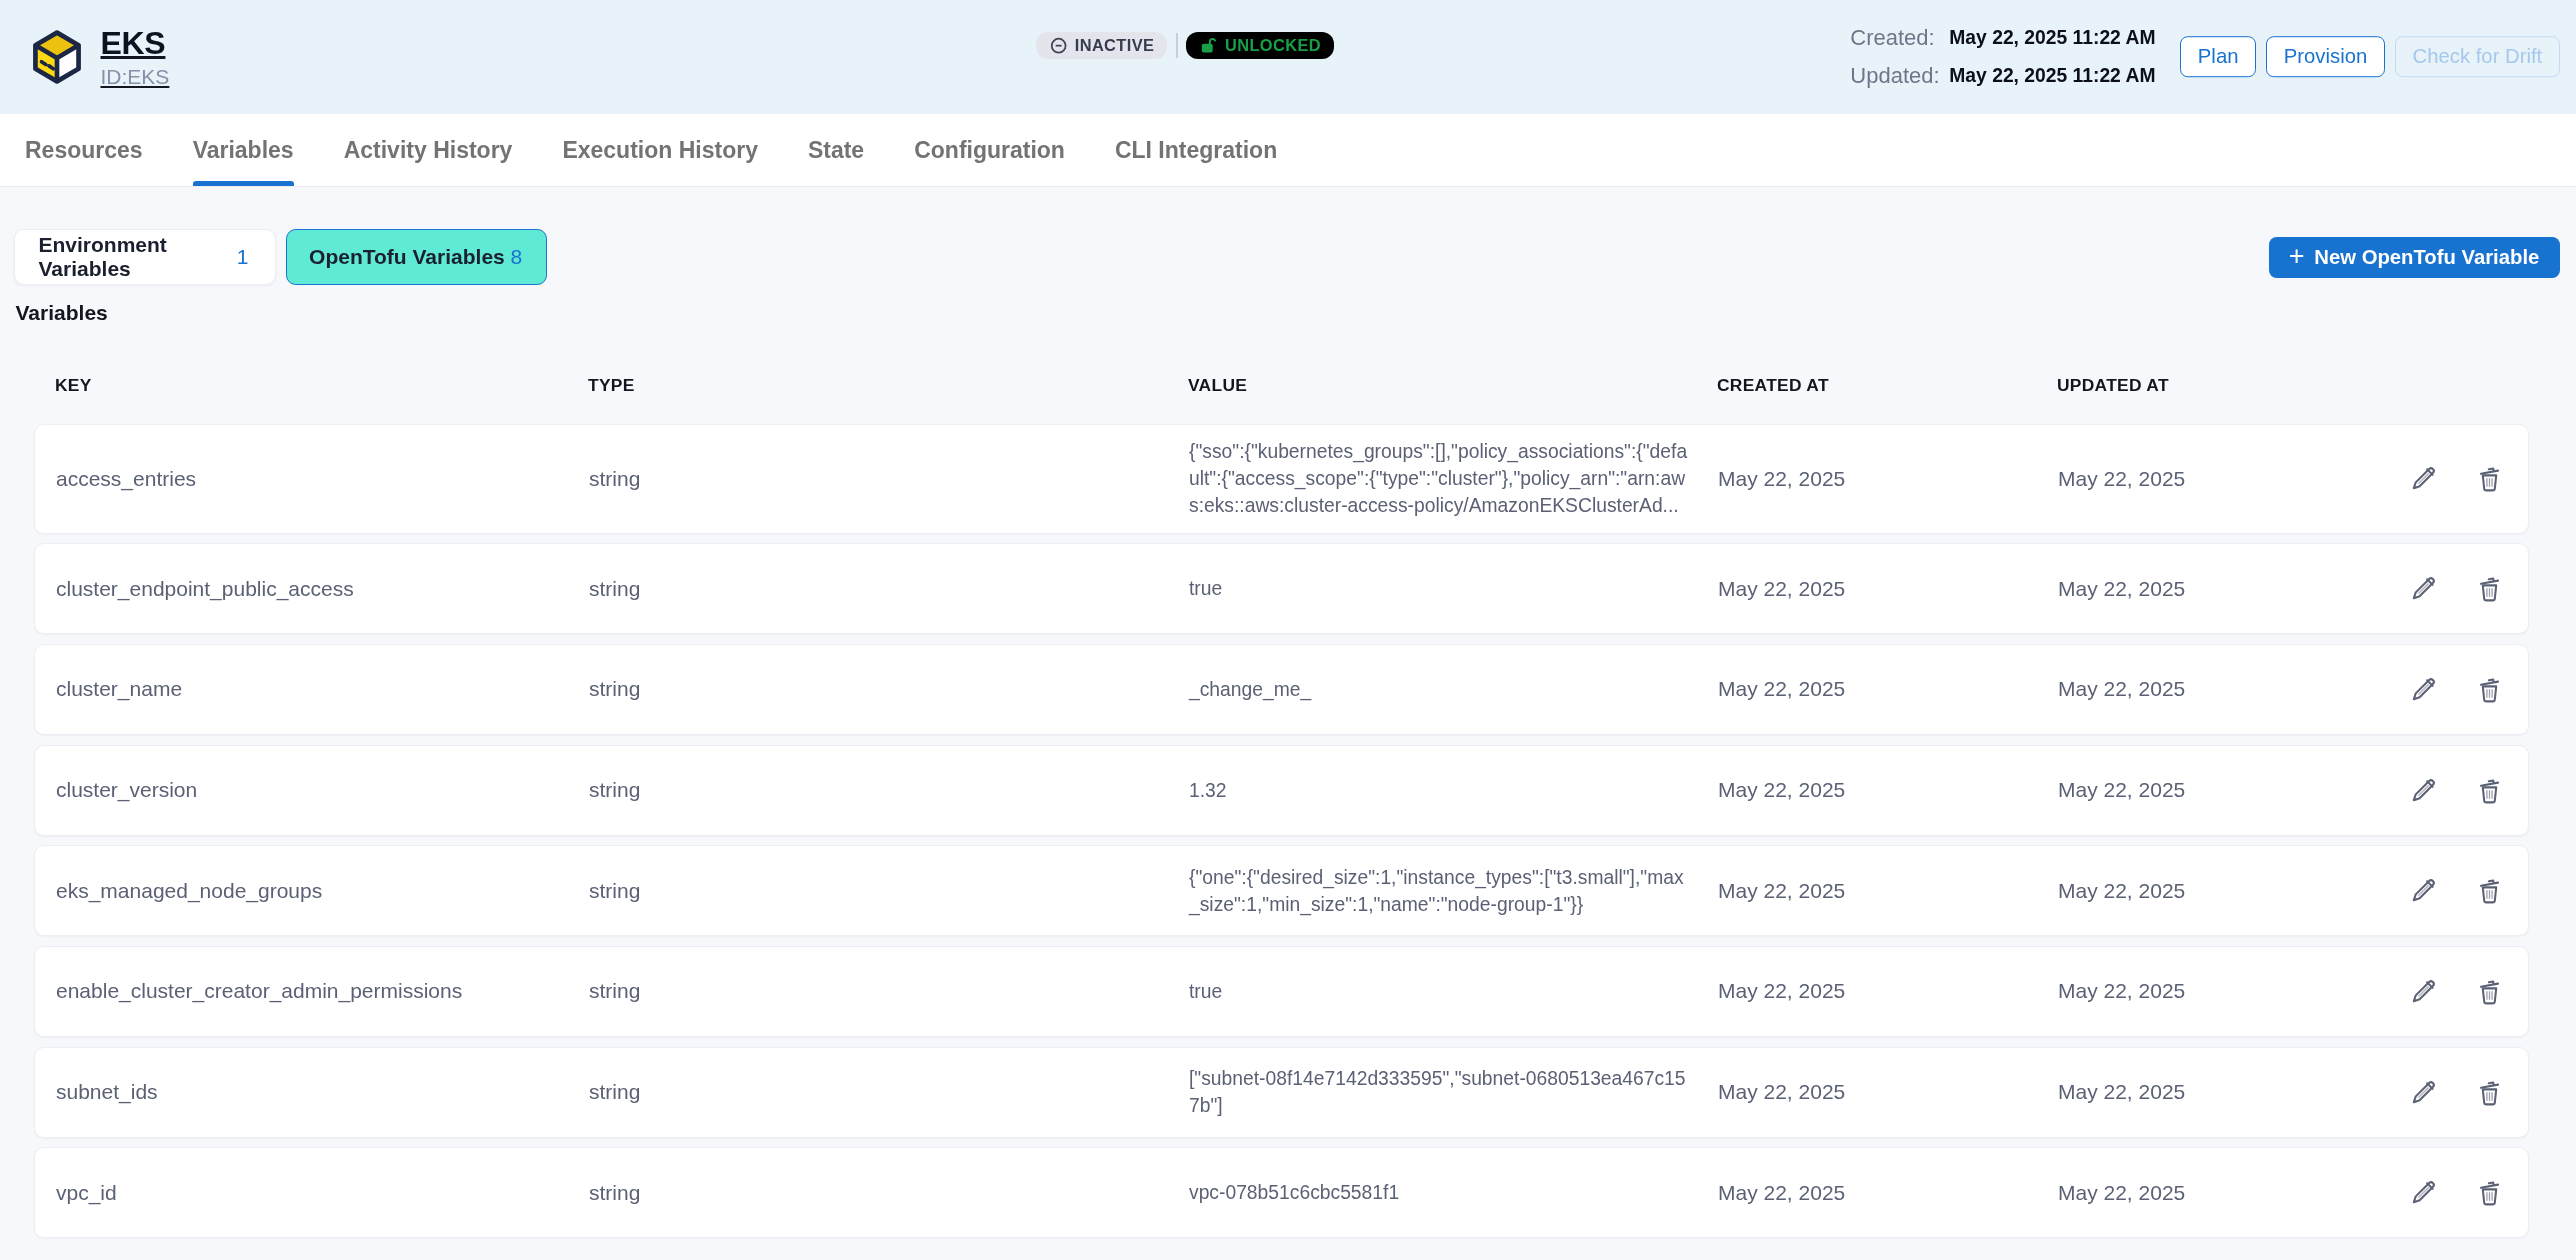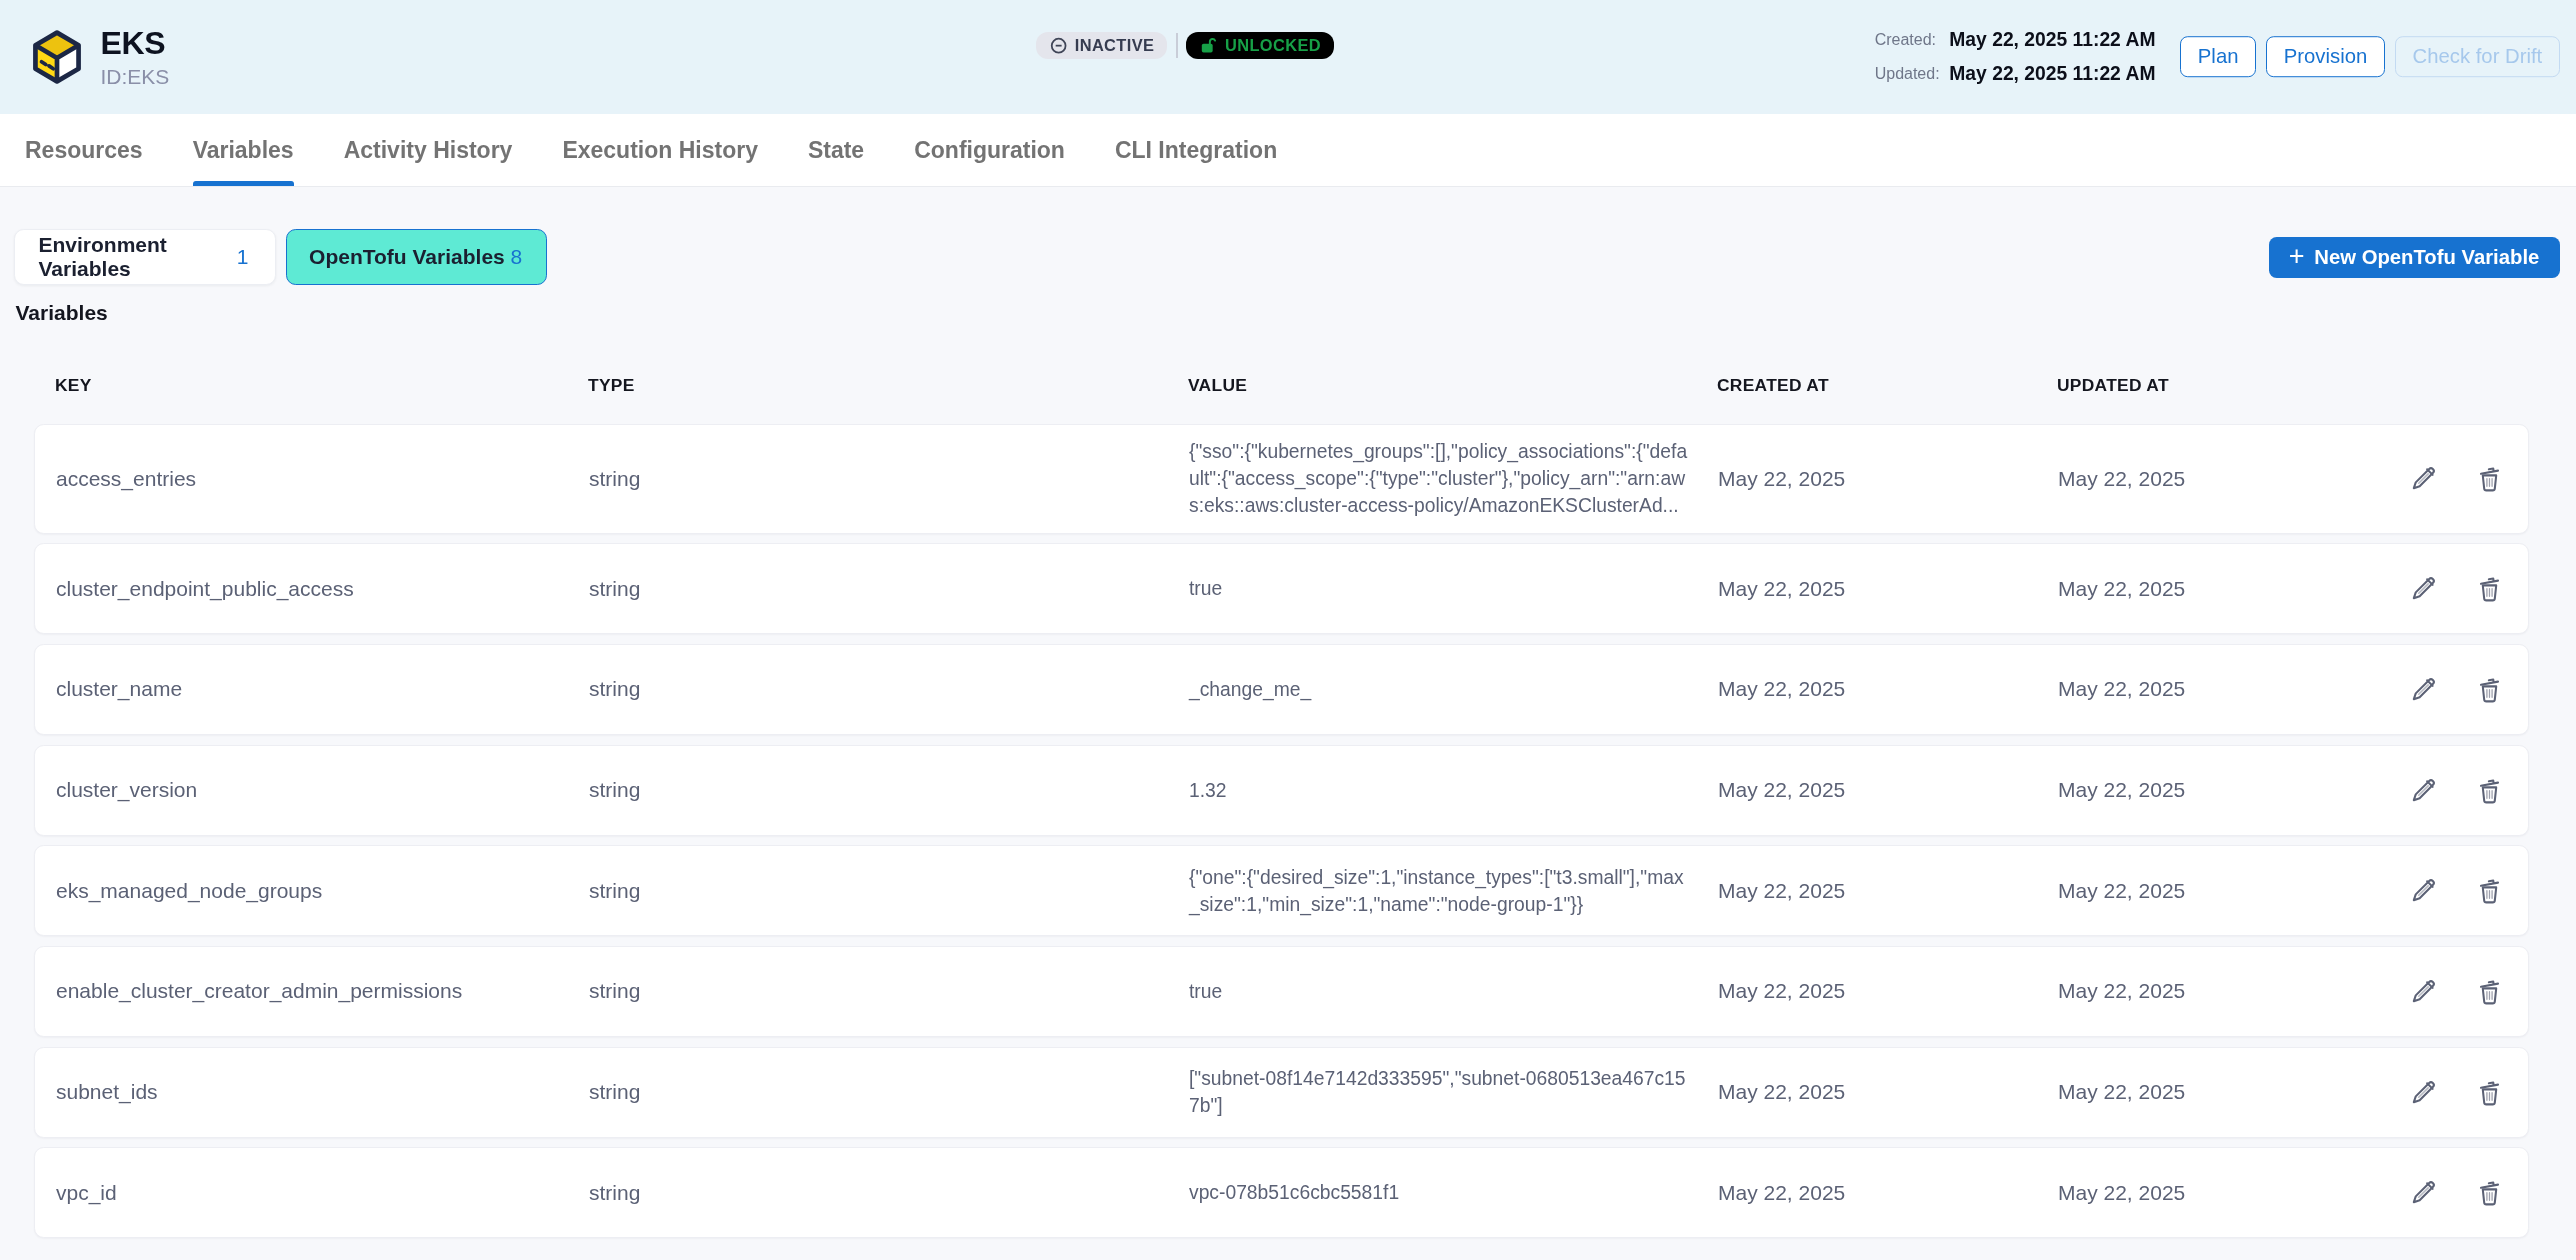--- a/index.html
+++ b/index.html
@@ -15,21 +15,21 @@
   
   .app-header {
     position: relative;
     height: 114px;
     background: #e7f3f9;
     display: flex;
     align-items: center;
     padding-left: 27px;
   }
   .logo { width: 60px; height: 60px; flex: 0 0 auto; }
-  .title-block { margin-left: 13.5px; }
+  .title-block { margin-left: 13.5px; text-decoration: underline; }
   .app-title { font-size: 32px; font-weight: 700; color: #0d1220; letter-spacing: -0.3px; line-height: 37px; }
   .app-subtitle { font-size: 21px; color: #8a8fa8; line-height: 25px; margin-top: 1.9px; }
 
   .badge-group {
     position: absolute;
     left: 1036px;
     top: 32px;
     display: flex;
     align-items: center;
   }
@@ -52,21 +52,21 @@
   .header-right {
     position: absolute;
     right: 16.4px;
     top: 50%;
     transform: translateY(-50%);
     display: flex;
     align-items: center;
     gap: 25px;
   }
   .meta-block { display: grid; grid-template-columns: auto auto; gap: 11.6px 9.7px; align-items: center; }
-  .meta-label { font-size: 16px; color: #6f7689; text-align: left; }
+  .meta-label { font-size: 22px; color: #6f7689; text-align: left; }
   .meta-value { font-size: 19.3px; font-weight: 600; color: #0c0f1a; }
 
   .btn-row { display: flex; gap: 10.6px; }
   .btn {
     height: 41px;
     padding: 0 16.4px;
     border: 1.9px solid #1772d0;
     border-radius: 7.7px;
     background: #ffffff;
     color: #1772d0;

